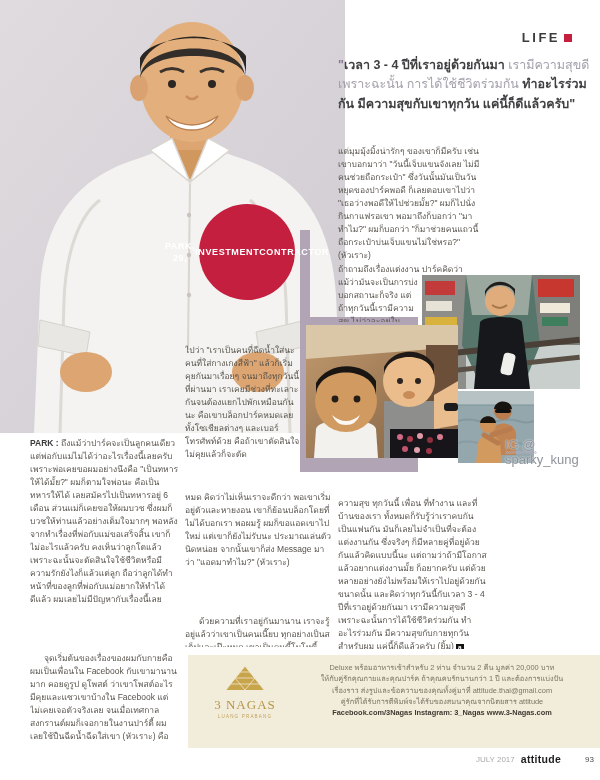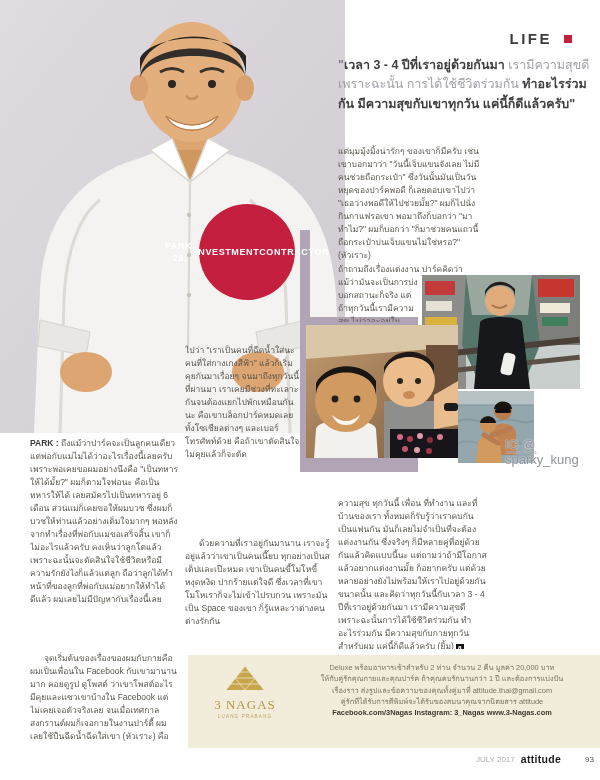--- a/index.html
+++ b/index.html
@@ -4,22 +4,22 @@
 <style>
   html,body{margin:0;padding:0;}
   body{
     width:600px;height:780px;position:relative;background:#ffffff;
     font-family:"Liberation Sans","DejaVu Sans",sans-serif;
     -webkit-font-smoothing:antialiased;overflow:hidden;
   }
   .abs{position:absolute;}
 
   
-  .life{top:30px;right:28px;display:flex;align-items:center;gap:12px;
-    font-size:15px;font-weight:bold;letter-spacing:2.5px;color:#3c3c3e;text-align:center;}
+  .life{top:30px;right:28px;display:flex;align-items:center;gap:4px;
+    font-size:13px;font-weight:bold;letter-spacing:2.5px;color:#3c3c3e;text-align:center;}
   .life-sq{width:8px;height:8px;background:#c41f3f;display:inline-block;}
 
   
   .portrait{left:0;top:0;width:345px;height:433px;overflow:hidden;}
 
   
   .lav-strip{left:300px;top:230px;width:10px;height:90px;background:#b1a4b4;}
   .lav-block{left:300px;top:317px;width:118px;height:155px;background:#b1a4b4;}
 
   
@@ -243,20 +243,21 @@
 <div class="abs body-col col-left">
   <div><span class="lead">PARK :</span><span> ถึงแม้ว่าปาร์คจะเป็นลูกคนเดียว แต่พ่อกับแม่ไม่ได้ว่าอะไรเรื่องนี้เลยครับ เพราะพ่อเคยขอผมอย่างนึงคือ "เป็นทหารให้ได้มั้ย?" ผมก็ตามใจพ่อนะ คือเป็นทหารให้ได้ เลยสมัครไปเป็นทหารอยู่ 6 เดือน ส่วนแม่ก็เคยขอให้ผมบวช ซึ่งผมก็บวชให้ท่านแล้วอย่างเต็มใจมากๆ พอหลังจากทำเรื่องที่พ่อกับแม่ขอเสร็จสิ้น เขาก็ไม่อะไรแล้วครับ คงเห็นว่าลูกโตแล้ว เพราะฉะนั้นจะตัดสินใจใช้ชีวิตหรือมีความรักยังไงก็แล้วแต่ลูก ถือว่าลูกได้ทำหน้าที่ของลูกที่พ่อกับแม่อยากให้ทำได้ดีแล้ว ผมเลยไม่มีปัญหากับเรื่องนี้เลย</span></div>
   <div class="indent">จุดเริ่มต้นของเรื่องของผมกับกายคือ ผมเป็นเพื่อนใน Facebook กับเขามานานมาก คอยดูรูป ดูโพสต์ ว่าเขาโพสต์อะไร มีคุยและแซวเขาบ้างใน Facebook แต่ไม่เคยเจอตัวจริงเลย จนเมื่อเทศกาลสงกรานต์ผมก็เจอกายในงานปาร์ตี้ ผมเลยใช้ปืนฉีดน้ำฉีดใส่เขา (หัวเราะ) คือฉีดแรงๆ ถี่ๆ ให้เขารู้ตัวเลย เรียกว่าเจอครั้งแรกคือคนที่ใช่ เขาขาวมาก ผมชอบครับ ถูกสเปกถูกใจ (หัวเราะ) แล้วหลังจากคืนนั้นผมก็ทักเขา</div>
 </div>
 
 <div class="abs body-col col-mid-narrow">
   <span>ไปว่า "เราเป็นคนที่ฉีดน้ำใส่นะ คนที่ใส่กางเกงสีฟ้า" แล้วก็เริ่มคุยกันมาเรื่อยๆ จนมาถึงทุกวันนี้ ที่ผ่านมา เราเคยมีช่วงที่ทะเลาะกันจนต้องแยกไปพักเหมือนกันนะ คือเขาบล็อกปาร์คหมดเลยทั้งโซเชียลต่างๆ และเบอร์โทรศัพท์ด้วย คือถ้าเขาตัดสินใจไม่คุยแล้วก็จะตัด</span>
 </div>
 
 <div class="abs body-col col-mid-wide">
+  <div>หมด คิดว่าไม่เห็นเราจะดีกว่า พอเขาเริ่มอยู่ตัวและหายงอน เขาก็ย้อนบล็อกโดยที่ไม่ได้บอกเรา พอผมรู้ ผมก็ขอแอดเขาไปใหม่ แต่เขาก็ยังไม่รับนะ ประมาณเล่นตัวนิดหน่อย จากนั้นเขาก็ส่ง Message มาว่า "แอดมาทำไม?" (หัวเราะ)</div>
   <div class="indent">ด้วยความที่เราอยู่กันมานาน เราจะรู้อยู่แล้วว่าเขาเป็นคนเนี๊ยบ ทุกอย่างเป็นสเต็ปและเป๊ะหมด เขาเป็นคนขี้โมโหขี้หงุดหงิด ปากร้ายแต่ใจดี ซึ่งเวลาที่เขาโมโหเราก็จะไม่เข้าไปรบกวน เพราะมันเป็น Space ของเขา ก็รู้แหละว่าต่างคนต่างรักกัน</div>
 </div>
 
 <div class="abs body-col col-bot-right">
   <span>ความสุข ทุกวันนี้ เพื่อน ที่ทำงาน และที่บ้านของเรา ทั้งหมดก็รับรู้ว่าเราคบกัน เป็นแฟนกัน มันก็เลยไม่จำเป็นที่จะต้องแต่งงานกัน ซึ่งจริงๆ ก็มีหลายคู่ที่อยู่ด้วยกันแล้วคิดแบบนี้นะ แต่ถามว่าถ้ามีโอกาสแล้วอยากแต่งงานมั้ย ก็อยากครับ แต่ด้วยหลายอย่างยังไม่พร้อมให้เราไปอยู่ด้วยกันขนาดนั้น และคิดว่าทุกวันนี้กับเวลา 3 - 4 ปีที่เราอยู่ด้วยกันมา เรามีความสุขดี เพราะฉะนั้นการได้ใช้ชีวิตร่วมกัน ทำอะไรร่วมกัน มีความสุขกับกายทุกวันสำหรับผม แค่นี้ก็ดีแล้วครับ (ยิ้ม)</span><span class="end-mark">a</span>
 </div>
 
 <div class="abs ad-box">
   <div class="abs nagas">
     <svg width="40" height="26" viewBox="0 0 40 26" xmlns="http://www.w3.org/2000/svg">

